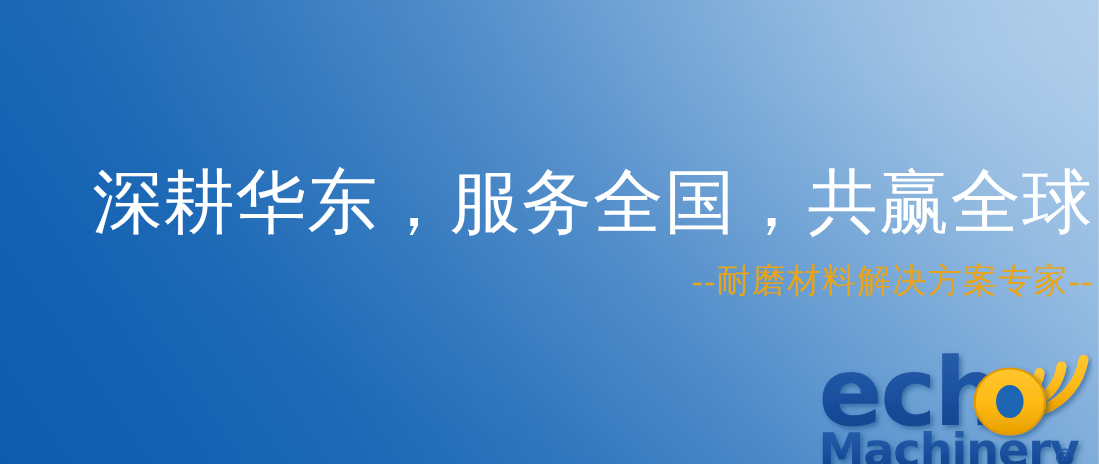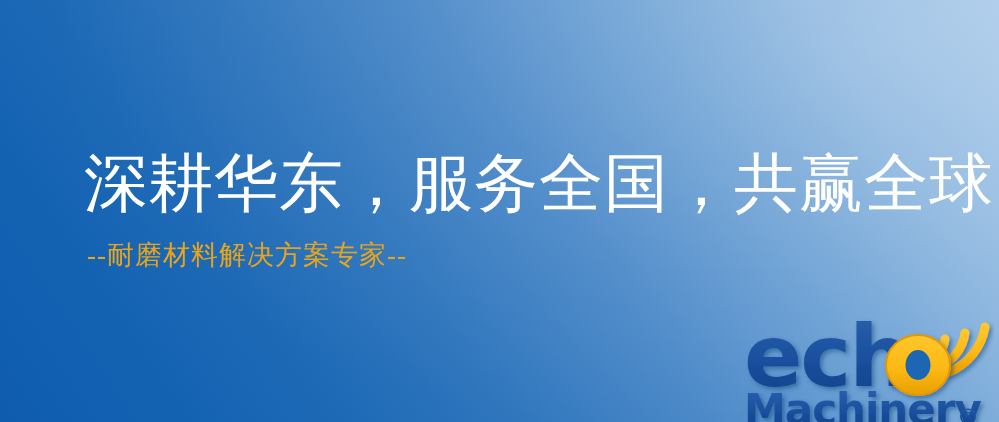--- a/index.html
+++ b/index.html
@@ -37,39 +37,40 @@
         rgba(255,255,255,0.05) 40%,
         rgba(255,255,255,0) 70%);
     pointer-events: none;
   }
 
   .text-block {
     position: absolute;
     left: 84px;
     top: 148px;
     z-index: 3;
+    text-align: right;
   }
 
   #headline {
     margin: 0;
     font-family: "Liberation Serif", "DejaVu Serif", serif;
     font-size: 64px;
     line-height: 72px;
     font-weight: 400;
     color: #ffffff;
     letter-spacing: 1px;
     white-space: nowrap;
   }
 
   #subtitle {
     margin: 0;
     padding-top: 20px;
     padding-left: 3px;
     font-family: "Liberation Serif", "DejaVu Serif", serif;
-    font-size: 27px;
+    font-size: 31px;
     line-height: 30px;
     font-weight: 400;
     color: #e9a41a;
     letter-spacing: 1px;
     white-space: nowrap;
   }
 
   
   #logo {
     position: absolute;

